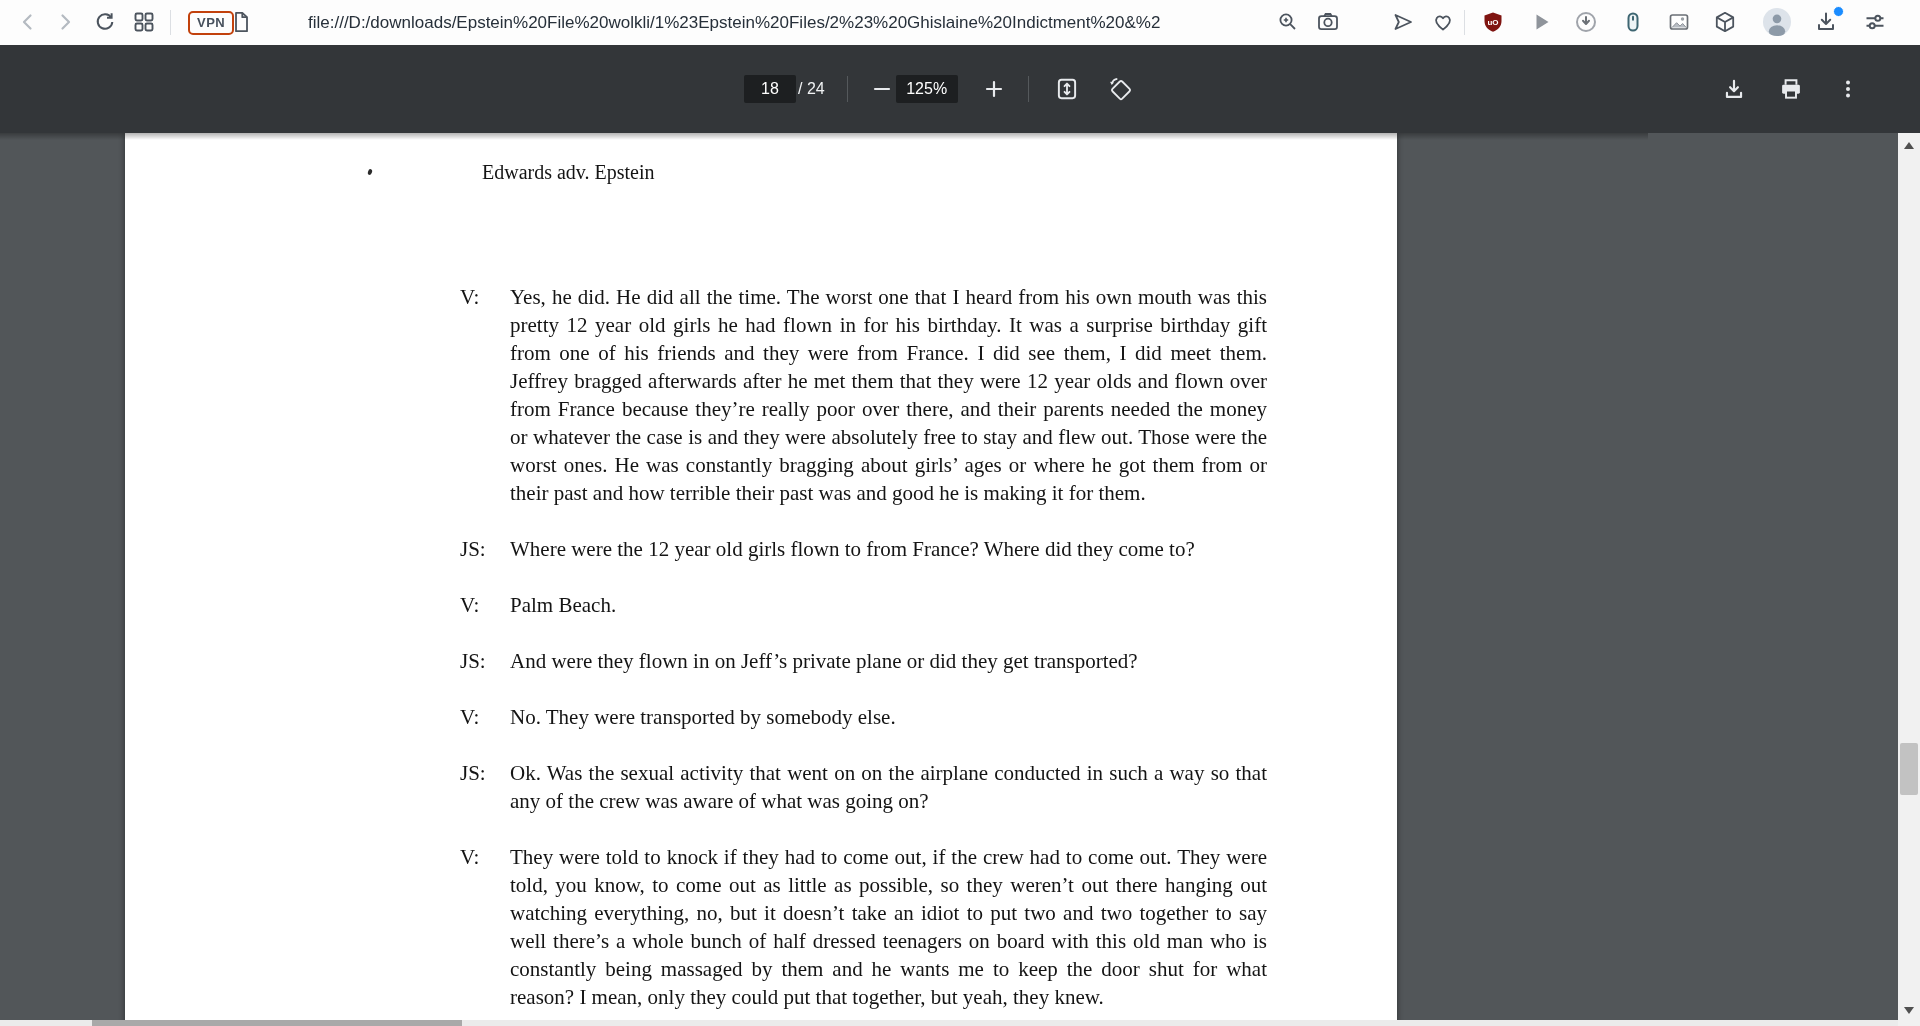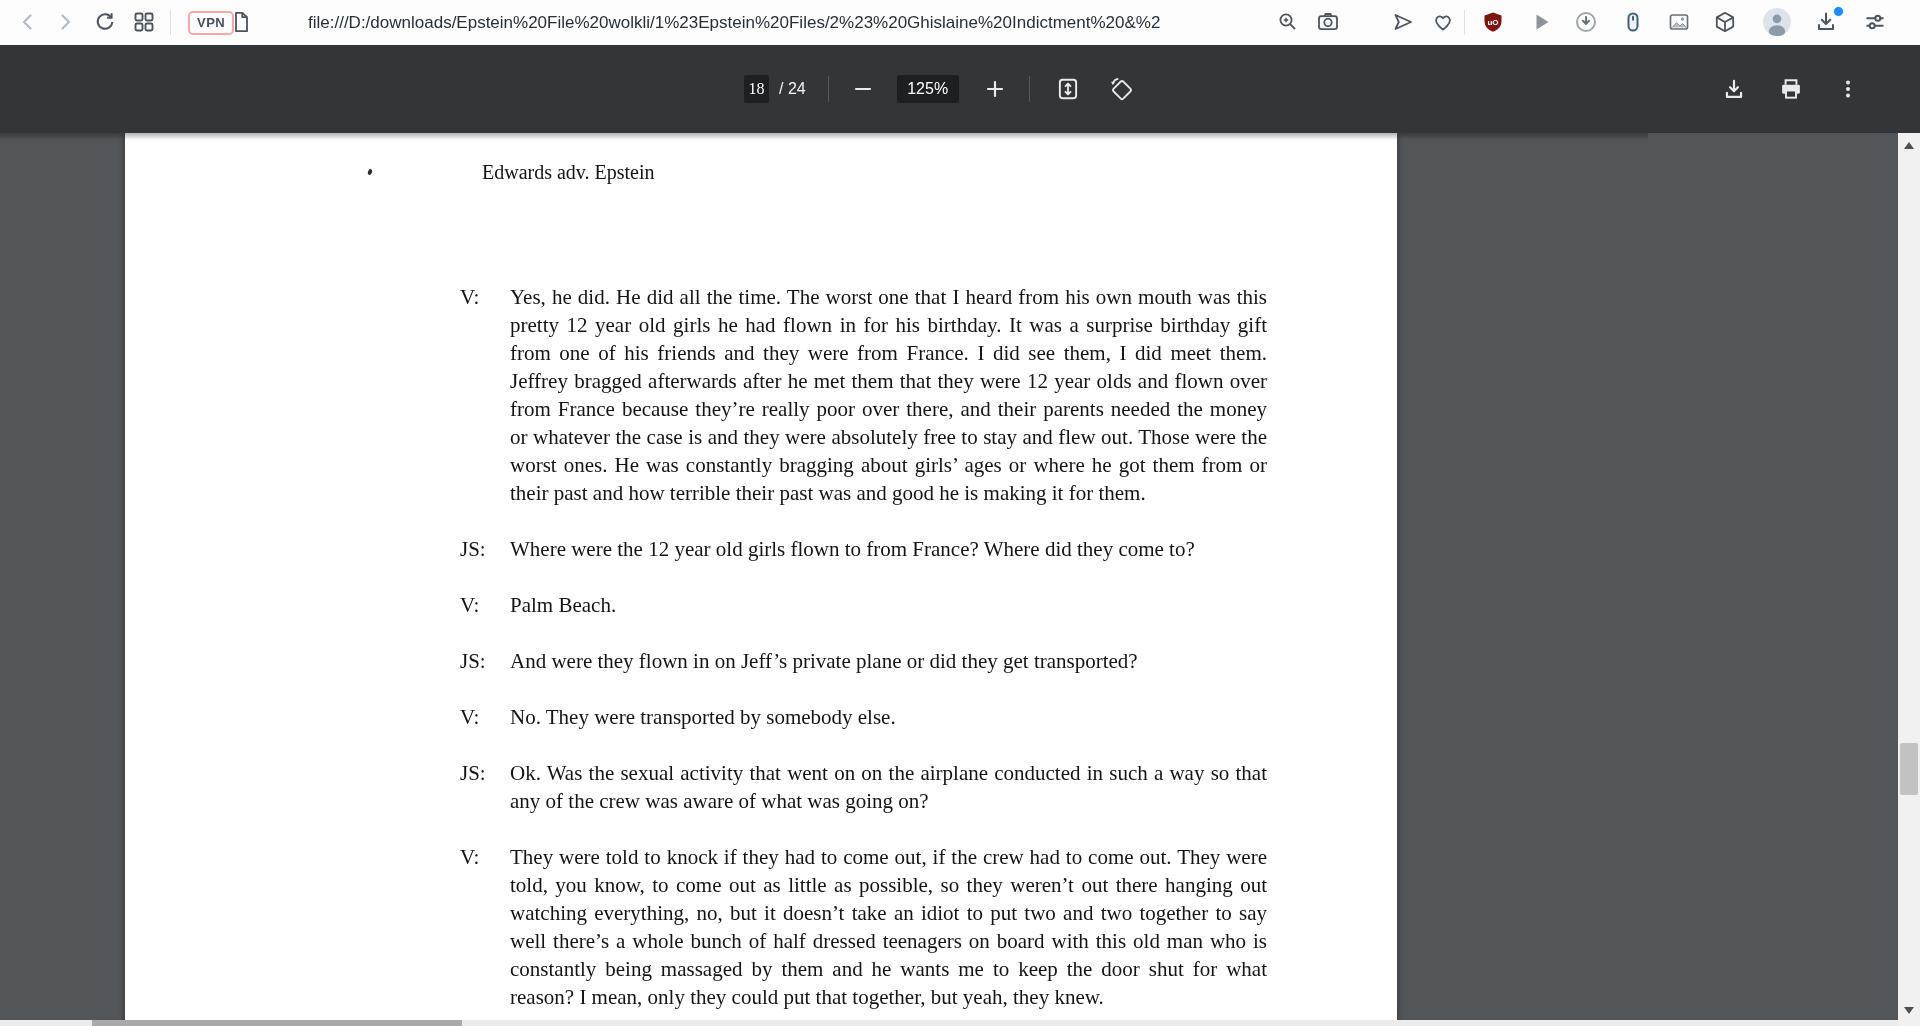--- a/index.html
+++ b/index.html
@@ -14,21 +14,21 @@
   }
   .bicon{
     position:absolute;top:8px;width:28px;height:28px;
     display:flex;align-items:center;justify-content:flex-start;color:#4c545e;
   }
   .bicon svg{display:block;}
   .bicon.disabled{color:#b4bac1;}
   .tb-divider{position:absolute;top:10px;width:1px;height:25px;background:#dcdfe3;}
   .vpn-badge{
     position:absolute;left:188px;top:11px;padding:1px 7px 2px 7px;
-    border:2px solid #fca5a5;border-radius:5px;color:#47505c;
+    border:2px solid #c2410c;border-radius:5px;color:#47505c;
     font-size:13px;font-weight:bold;letter-spacing:.5px;line-height:17px;
   }
   .url-text{
     position:absolute;left:268px;top:0;width:992px;height:45px;line-height:45px;
     font-size:17px;color:#27303a;white-space:nowrap;overflow:hidden;margin-left:40px;
   }
   .avatar-wrap{
     position:absolute;left:1763px;top:8px;width:28px;height:28px;border-radius:50%;
     background:#dde3ea;overflow:hidden;display:flex;align-items:center;justify-content:center;
   }
@@ -42,27 +42,27 @@
     background:#333639;color:#e8eaed;z-index:20;
   }
   .picon{
     width:28px;height:28px;display:flex;align-items:center;justify-content:center;
     color:#e8eaed;cursor:pointer;
   }
   .pdf-left{position:absolute;left:28px;top:0;height:88px;display:flex;align-items:center;}
   .pdf-title{margin-left:27px;font-size:17px;font-weight:600;color:#f1f3f4;}
   .pdf-center{position:absolute;left:744px;top:0;height:88px;display:flex;align-items:center;}
   .page-input{
-    width:25px;height:28px;background:#1d1f21;border:none;border-radius:2px;
-    color:#fff;font-size:16px;text-align:center;font-family:Liberation Serif, serif;padding:0;
-  }
-  .page-of{margin-left:10px;font-size:16px;color:#f1f3f4;}
+    width:52px;height:28px;background:#1d1f21;border:none;border-radius:2px;
+    color:#fff;font-size:16px;text-align:center;font-family:Liberation Sans, sans-serif;padding:0;
+  }
+  .page-of{margin-left:2px;font-size:16px;color:#f1f3f4;}
   .pdiv{width:1px;height:26px;background:#55595c;margin-left:22px;}
   .zoom-box{
-    width:62px;height:28px;background:#1d1f21;border-radius:2px;margin-left:20px;
+    width:62px;height:28px;background:#1d1f21;border-radius:2px;
     color:#fff;font-size:16px;display:flex;align-items:center;justify-content:center;
   }
   .ml16{margin-left:20px;} .ml18{margin-left:22px;} .ml20{margin-left:20px;}
   .ml22{margin-left:24px;} .ml26{margin-left:26px;}
   .pdf-right{position:absolute;left:1720px;top:0;height:88px;display:flex;align-items:center;gap:29px;}
   
   .pdf-content{position:absolute;left:0;top:133px;width:1648px;height:893px;background:#525659;text-decoration:underline;}
   .pdf-content::before{
     content:'';position:absolute;left:0;top:0;width:100%;height:7px;z-index:5;
     background:linear-gradient(rgba(0,0,0,.30),rgba(0,0,0,0));pointer-events:none;

